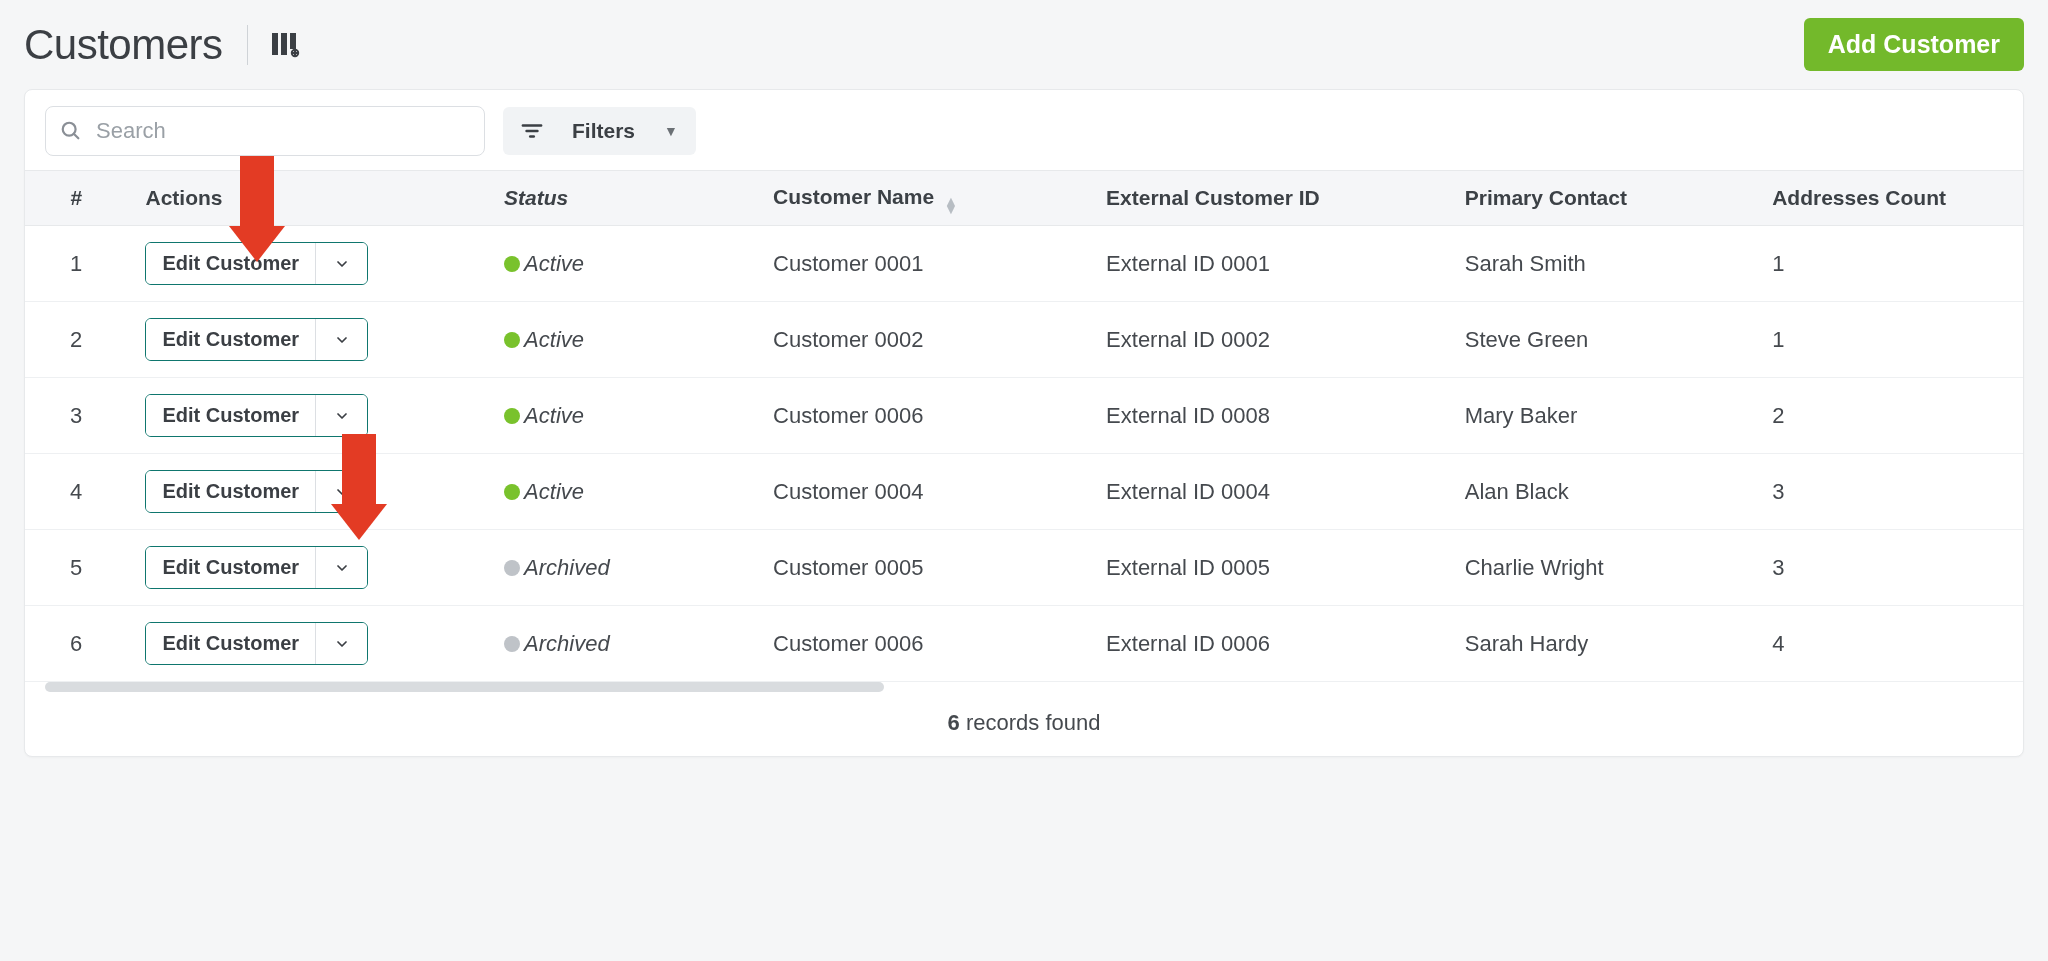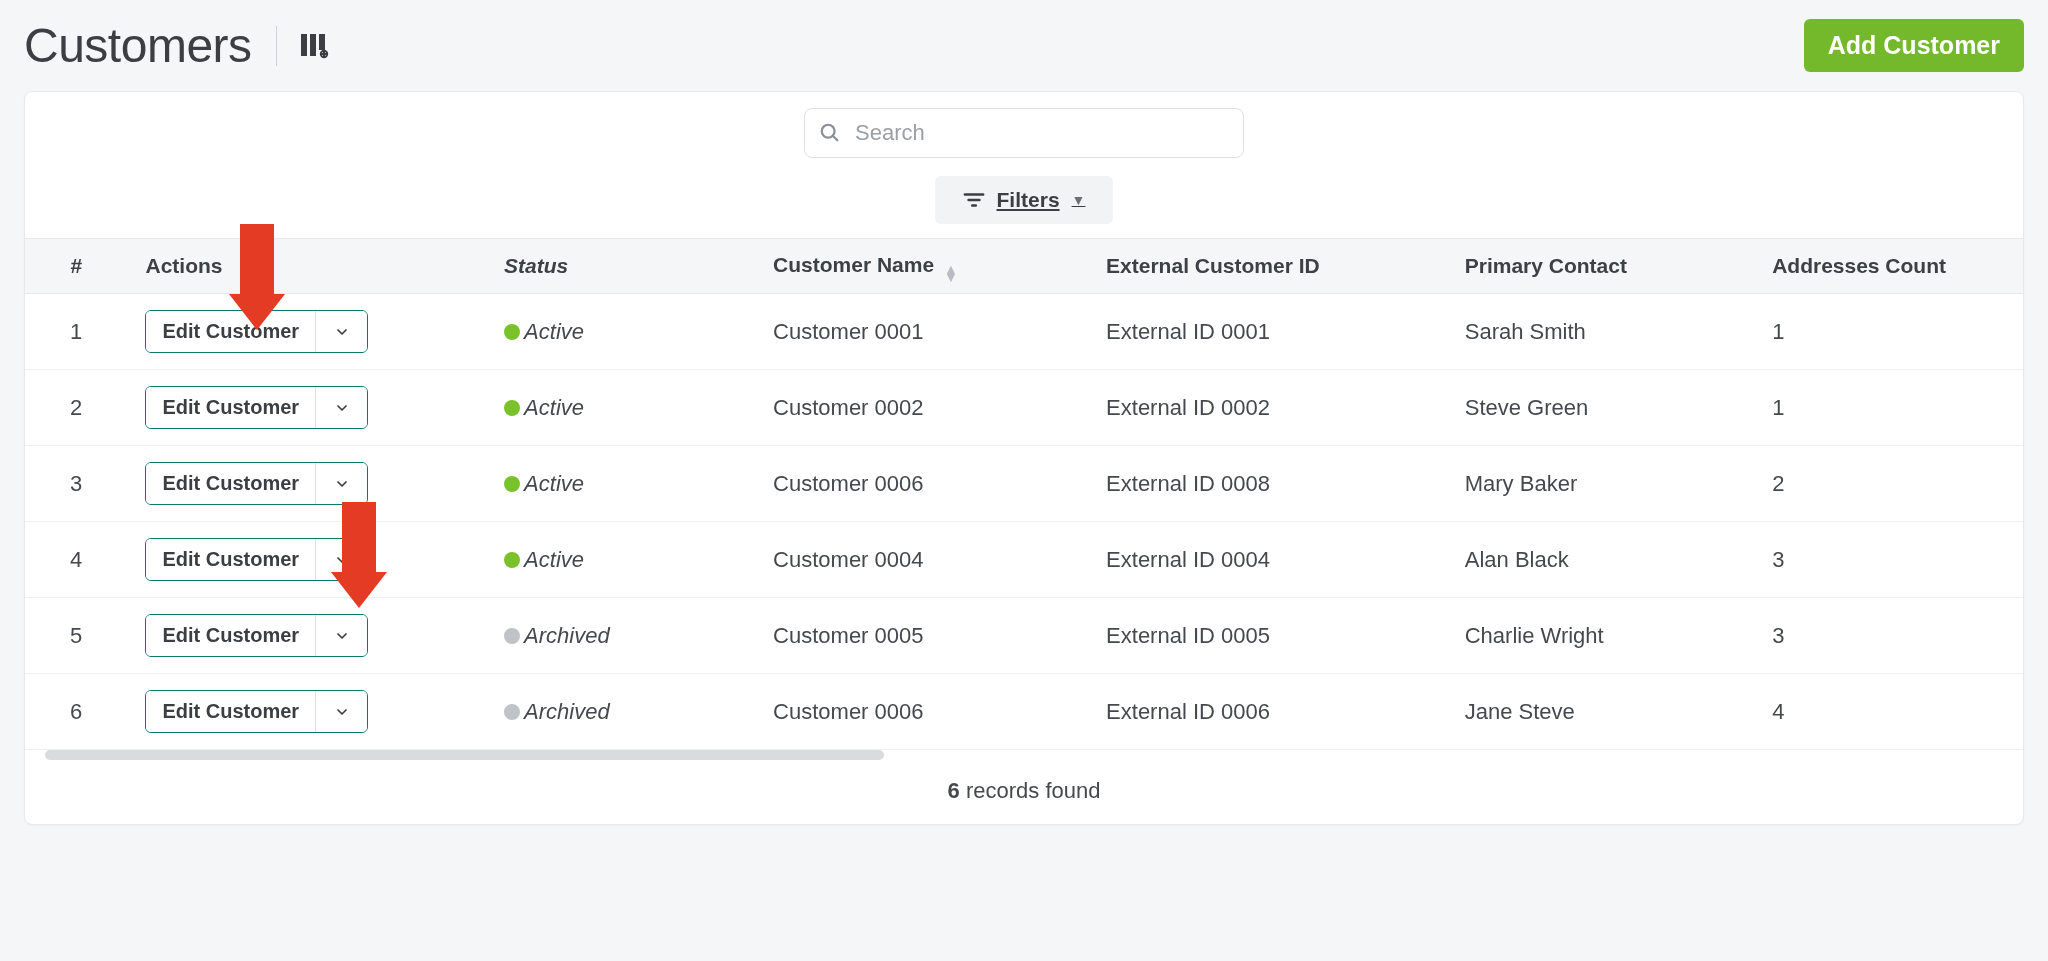--- a/index.html
+++ b/index.html
@@ -15,21 +15,21 @@
 
   
   .header-row {
     display: flex;
     align-items: center;
     justify-content: space-between;
     margin: 0 0 18px 0;
   }
   .header-left { display: flex; align-items: center; gap: 24px; }
   .page-title {
-    font-size: 48px;
+    font-size: 42px;
     font-weight: 500;
     color: #3b3f44;
     letter-spacing: -0.5px;
   }
   .vr { width: 1px; height: 40px; background: #cfd3d7; }
   .cols-icon { color: #3b3f44; display:flex; cursor:pointer; }
   .btn-primary {
     background: #73b92b;
     color: #fff;
     font-weight: 700;
@@ -47,21 +47,20 @@
     border-radius: 8px;
     box-shadow: 0 1px 2px rgba(0,0,0,.03);
     overflow: visible;
   }
 
   .toolbar {
     display: flex;
     align-items: center;
     gap: 18px;
     padding: 16px 20px 14px;
-    flex-direction: column;
   }
   .search-box {
     display: flex;
     align-items: center;
     width: 440px;
     border: 1px solid #dcdfe3;
     border-radius: 8px;
     padding: 10px 14px;
     gap: 12px;
     color: #8a8f96;
@@ -71,30 +70,29 @@
     outline: none;
     font-size: 22px;
     width: 100%;
     color: #333;
     background: transparent;
   }
   .search-box input::placeholder { color: #9aa0a6; }
   .filters-btn {
     display: inline-flex;
     align-items: center;
-    gap: 12px;
+    gap: 29px;
     background: #f1f3f5;
     border: none;
     border-radius: 6px;
-    padding: 12px 28px;
+    padding: 12px 18px;
     font-size: 21px;
     font-weight: 700;
     color: #3b3f44;
     cursor: pointer;
-    text-decoration: underline;
   }
 
   
   .table-wrap { position: relative; }
   table { width: 100%; border-collapse: collapse; }
   thead th {
     background: #f5f6f8;
     border-top: 1px solid #e7e9eb;
     border-bottom: 1px solid #e7e9eb;
     text-align: left;
@@ -417,21 +415,21 @@
                   </span>
                 </span></td>
               <td class="col-status">
                 <span class="status-cell">
                   <span class="dot archived"></span>
                   <span>Archived</span>
                 </span>
               </td>
               <td class="col-name">Customer 0006</td>
               <td class="col-ext">External ID 0006</td>
-              <td class="col-pc">Jane Steve</td>
+              <td class="col-pc">Sarah Hardy</td>
               <td class="col-addr">4</td>
             </tr>
           </tbody>
       </table>
 
 
       <div class="hscroll"></div>
 
       <div class="footer-bar">
         <b>6</b>&nbsp;<span>records found</span>

